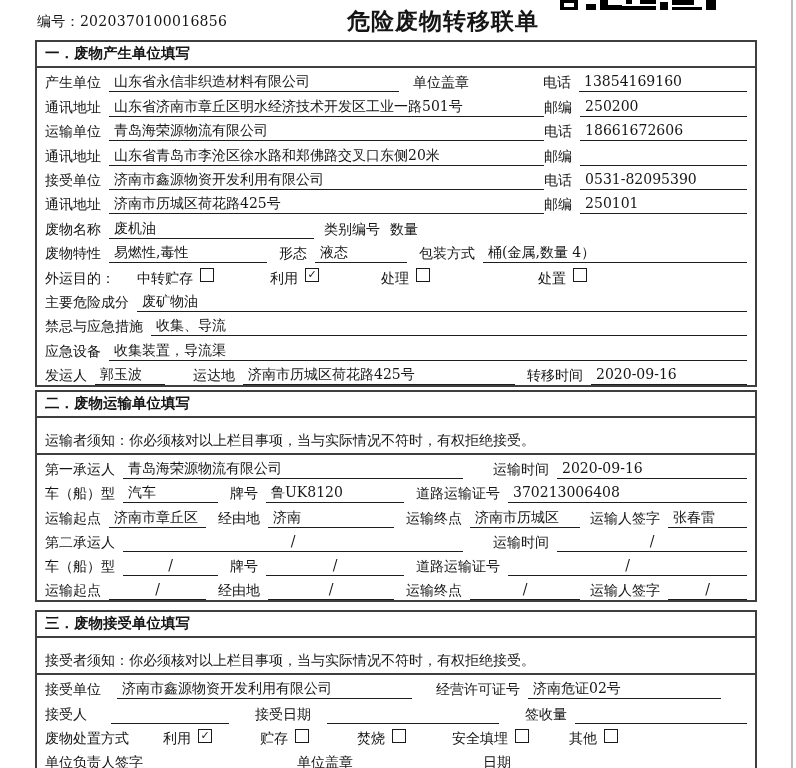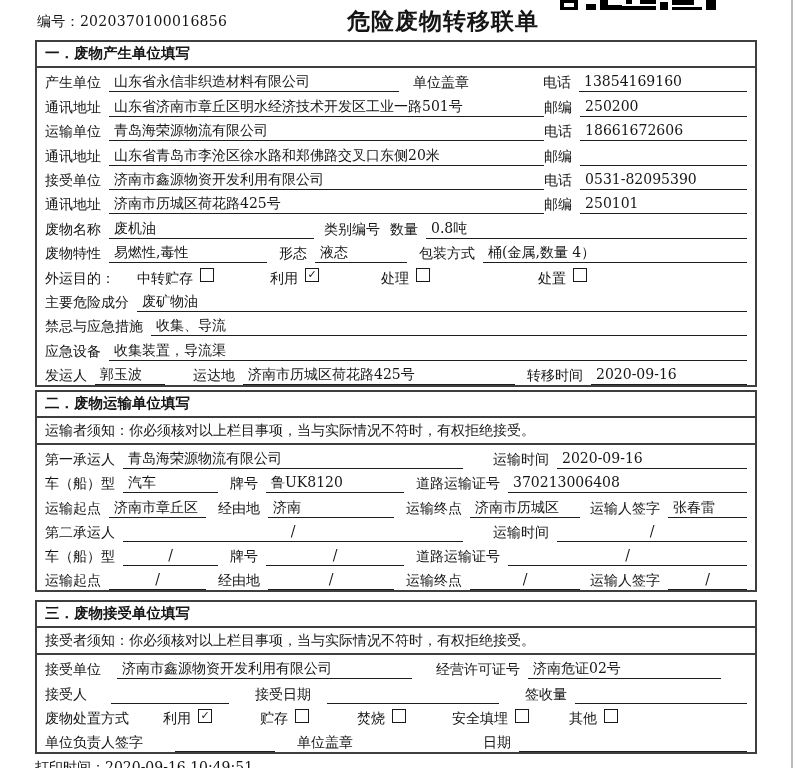--- a/index.html
+++ b/index.html
@@ -20,21 +20,21 @@
   .qr{position:absolute;left:525px;top:-8px;width:156px;height:11px;}
   
   .tbl{margin-left:35px;width:722px;border:2px solid #3f3f3f;box-sizing:border-box;background:#fff;}
   .t1{margin-top:4px;}
   .t2{margin-top:3px;}
   .t3{margin-top:8px;}
   .sec{
     font-family:"DejaVu Sans","Liberation Sans",sans-serif;
     font-weight:bold;font-size:14.5px;padding:2px 8px 3px;border-bottom:2px solid #3f3f3f;
   }
-  .notice{padding:2px 8px 3px;border-bottom:2px solid #3f3f3f;height:20px;line-height:20px;}
+  .notice{padding:12px 8px 3px;border-bottom:2px solid #3f3f3f;height:20px;line-height:20px;}
   .row{display:flex;align-items:flex-end;height:24.4px;padding:0 8px;box-sizing:border-box;line-height:20px;}
   .t2 .row,.t3 .row{height:24.2px;align-items:flex-end;}
   .lbl{white-space:nowrap;}
   .val{
     display:inline-block;border-bottom:1px solid #1e1e1e;margin-left:8px;
     padding:0 5px;box-sizing:border-box;white-space:nowrap;overflow:hidden;line-height:20px;
   }
   .fill{flex:1 1 auto;}
   .ml-a{margin-left:auto;}
   .ctr{text-align:center;}
@@ -117,21 +117,20 @@
     <span class="val" style="width:438px">济南市历城区荷花路425号</span>
     <span class="lbl ml-a">邮编</span>
     <span class="val" style="width:168px">250101</span>
   </div>
 
   <div class="row">
     <span class="lbl">废物名称</span>
     <span class="val" style="width:205px">废机油</span>
     <span class="lbl" style="margin-left:10px">类别编号</span>
     <span class="lbl" style="margin-left:10px">数量</span>
-    <span class="val fill">0.8吨</span>
   </div>
 
   <div class="row">
     <span class="lbl">废物特性</span>
     <span class="val" style="width:158px">易燃性,毒性</span>
     <span class="lbl" style="margin-left:12px">形态</span>
     <span class="val" style="width:92px">液态</span>
     <span class="lbl" style="margin-left:12px">包装方式</span>
     <span class="val fill">桶(金属,数量 4）</span>
   </div>

